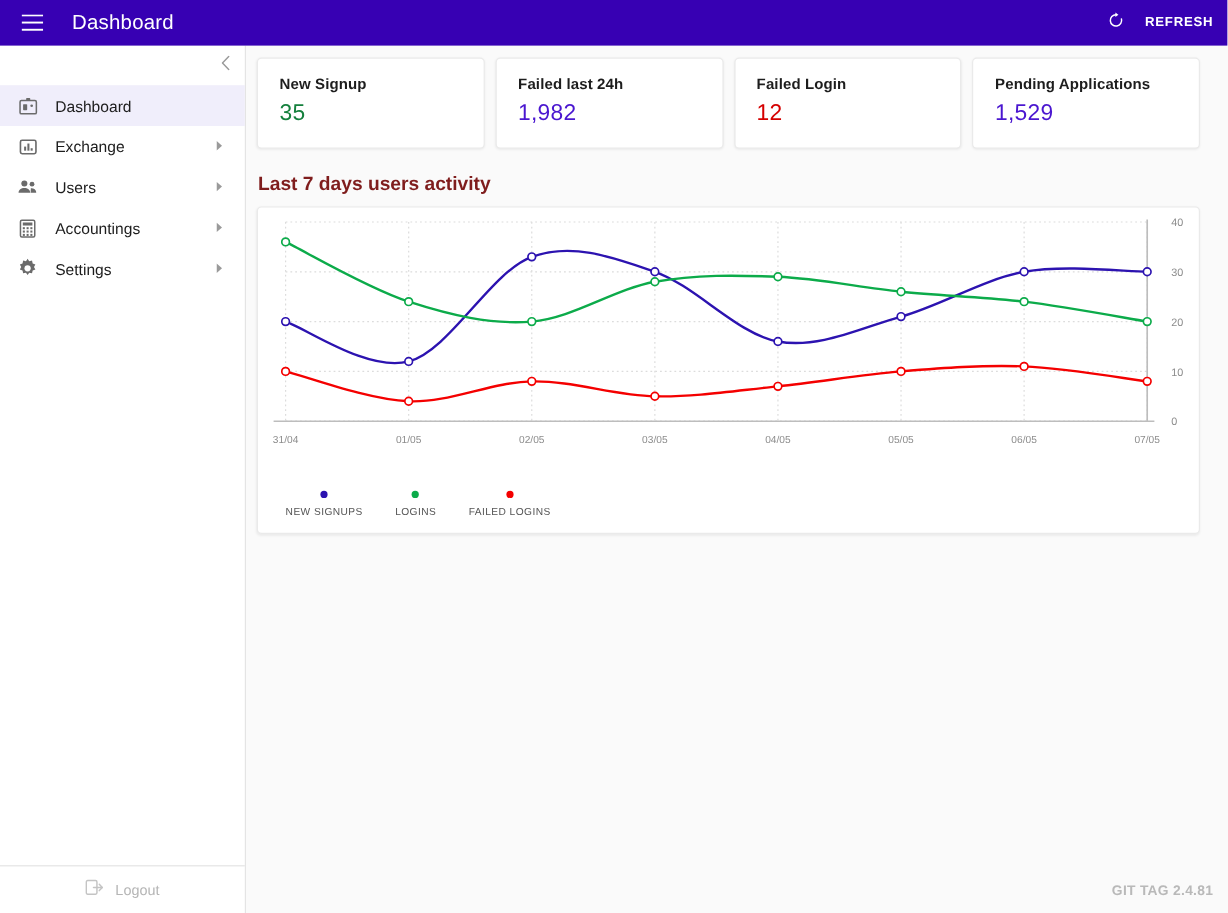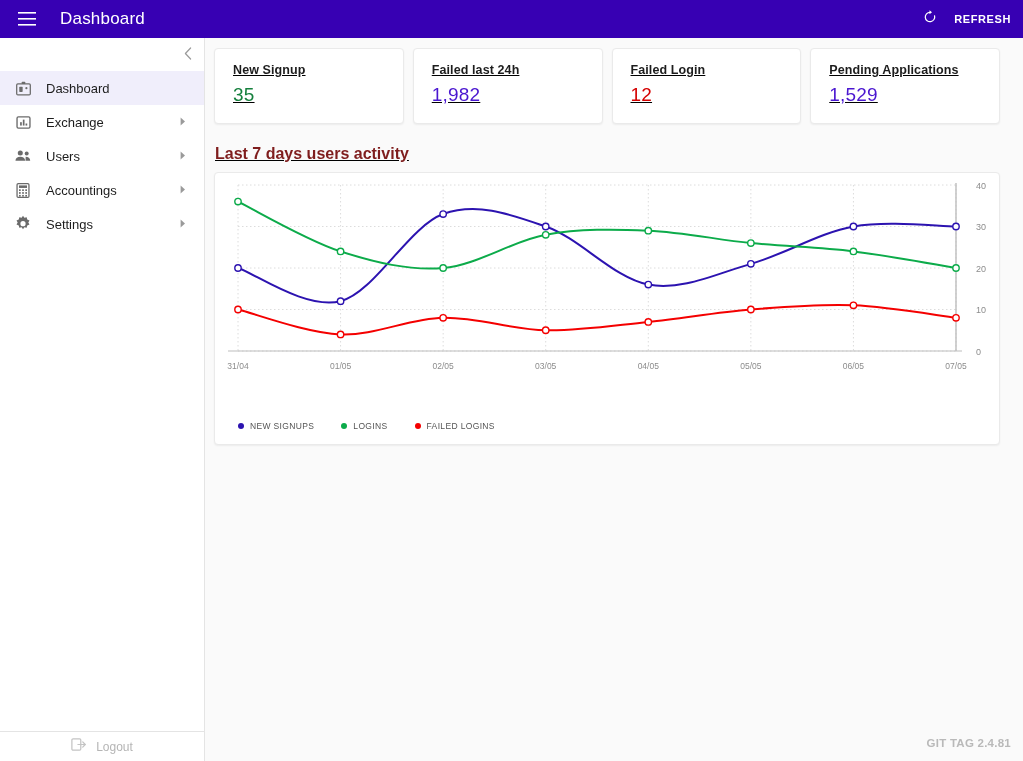--- a/index.html
+++ b/index.html
@@ -64,33 +64,32 @@
     display: flex; align-items: center; justify-content: center;
     color: #757575;
   }
   .nav-label {
     flex: 1; font-size: 13px; color: #1d1d1d; font-weight: 400;
   }
   .nav-arrow {
     width: 10px; color: #9a9a9a; font-size: 8px; line-height: 1;
   }
   .sidebar-footer {
-    height: 30px; border-top: 1px solid #e4e4e4;
+    height: 40px; border-top: 1px solid #e4e4e4;
     display: flex; align-items: center; justify-content: center;
     gap: 9px; color: #b5b5b5; cursor: pointer;
   }
   .logout-label { font-size: 12px; }
 
   
   .main {
     position: absolute; top: 38px; left: 205px; right: 0; bottom: 0;
     background: #fafafa;
     padding: 10px 23px 0 9px;
     overflow: hidden;
-    text-decoration: underline;
   }
 
   .cards-row {
     display: flex; gap: 9px;
   }
   .stat-card {
     flex: 1 1 0;
     background: #ffffff;
     border: 1px solid #eaeaea;
     border-radius: 4px;
@@ -119,21 +118,21 @@
     border-radius: 4px;
     box-shadow: 0 1px 2px rgba(0,0,0,.06);
     height: 273px;
     position: relative;
   }
   .chart-svg-wrap { position: absolute; inset: 0; }
   .chart-legend {
     position: absolute; left: 23px; bottom: 13px;
     display: flex; align-items: center; gap: 27px;
   }
-  .legend-item { display: flex; align-items: center; gap: 6px; cursor: pointer; }
+  .legend-item { display: flex; align-items: center; gap: 6px; cursor: pointer; flex-direction: column; }
   .legend-dot { width: 6px; height: 6px; border-radius: 50%; }
   .legend-text {
     font-size: 8.5px; color: #555; letter-spacing: .35px;
   }
 
   .git-tag {
     position: absolute; right: 12px; bottom: 12px;
     font-size: 11.5px; font-weight: 700; color: #b9b9b9;
     letter-spacing: .25px;
   }

